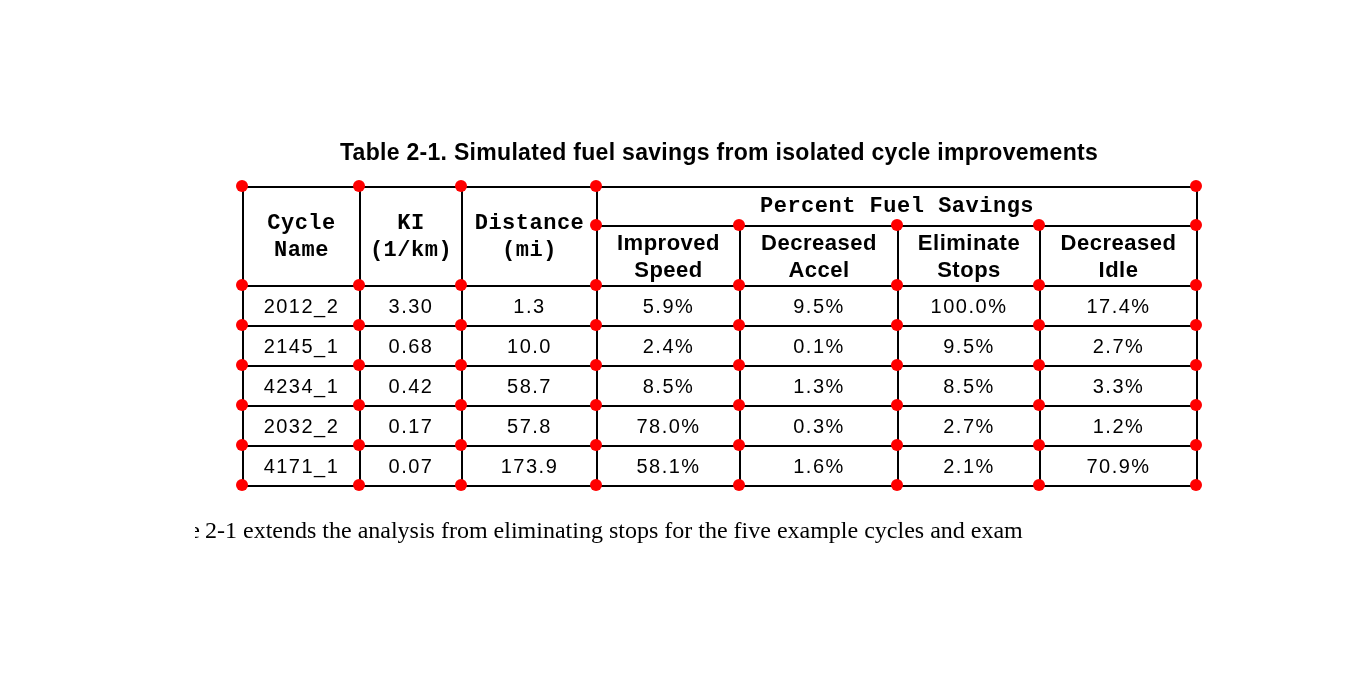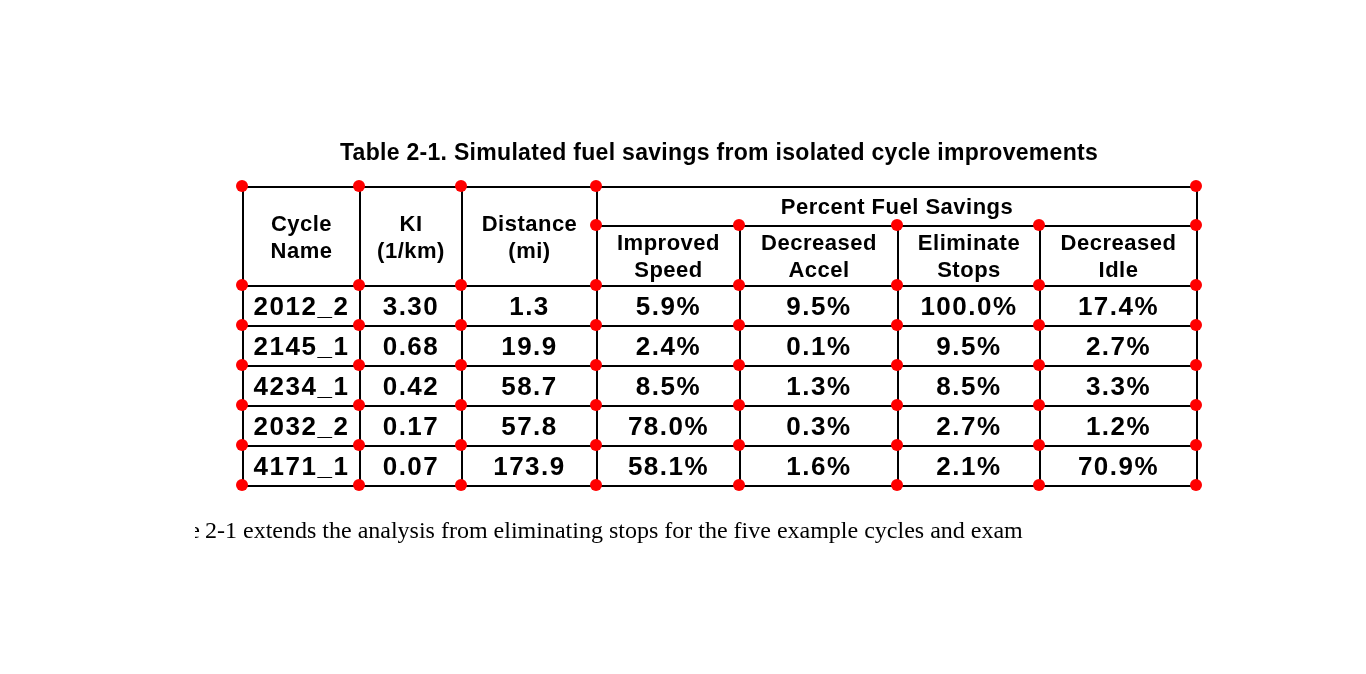--- a/index.html
+++ b/index.html
@@ -52,25 +52,25 @@
     line-height: 27px;
     letter-spacing: 0.5px;
     white-space: pre-line;
   }
   table.fuel th.group {
     font-size: 22px;
     line-height: 24px;
     border-radius: 13px;
   }
   table.fuel td {
-    font-weight: bold;
-    font-size: 26px;
+    font-weight: normal;
+    font-size: 20px;
     letter-spacing: 1.5px;
   }
-  tr.r-group { height: 39px; }
+  tr.r-group { height: 39px; font-family: Liberation Mono, monospace; }
   tr.r-sub   { height: 60px; }
   tr.r-data  { height: 40px; }
 
   
   .dots-layer {
     position: absolute; left: 0; top: 0;
     width: 1366px; height: 674px;
     pointer-events: none;
     z-index: 5;
   }
@@ -148,21 +148,21 @@
         <td>3.30</td>
         <td>1.3</td>
         <td>5.9%</td>
         <td>9.5%</td>
         <td>100.0%</td>
         <td>17.4%</td>
       </tr>
       <tr class="r-data">
         <td>2145_1</td>
         <td>0.68</td>
-        <td>19.9</td>
+        <td>10.0</td>
         <td>2.4%</td>
         <td>0.1%</td>
         <td>9.5%</td>
         <td>2.7%</td>
       </tr>
       <tr class="r-data">
         <td>4234_1</td>
         <td>0.42</td>
         <td>58.7</td>
         <td>8.5%</td>

